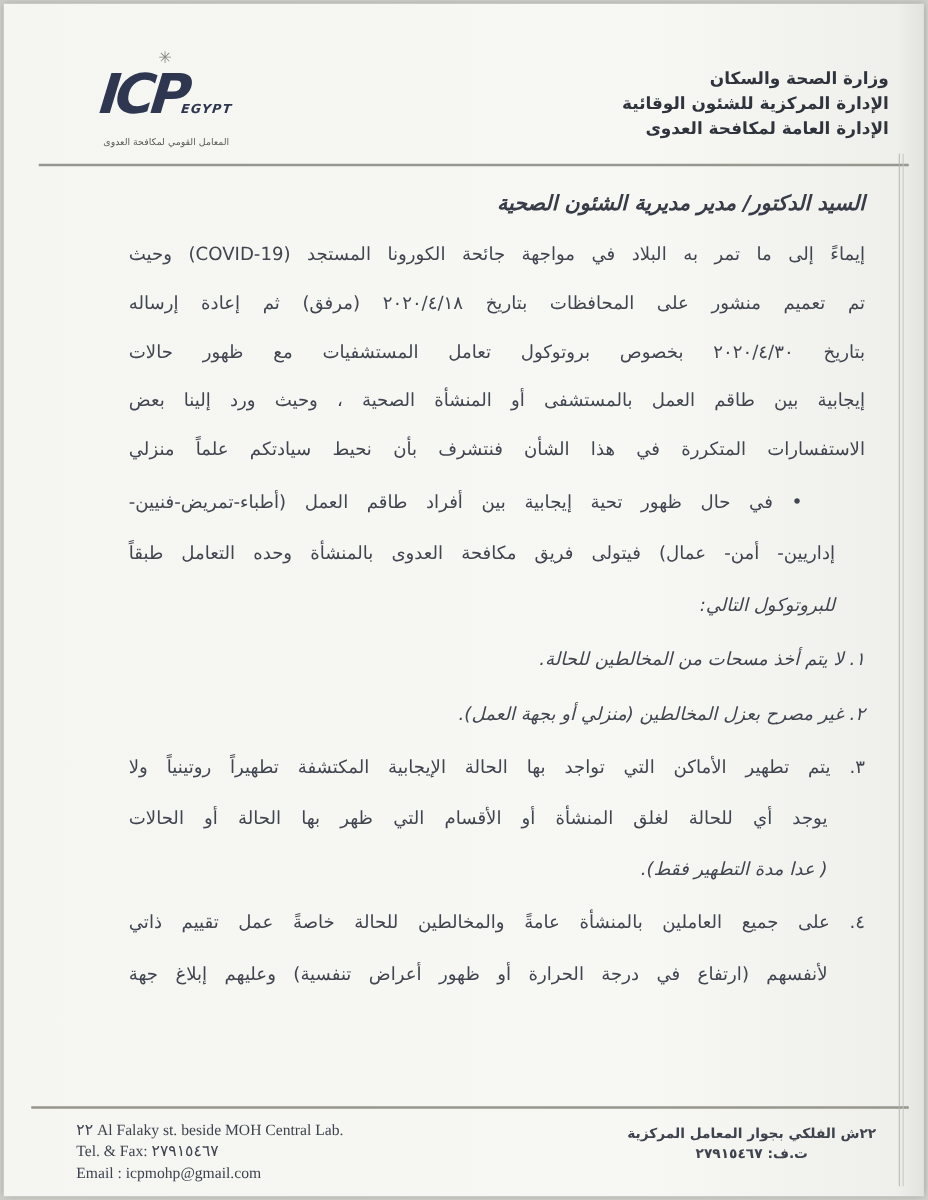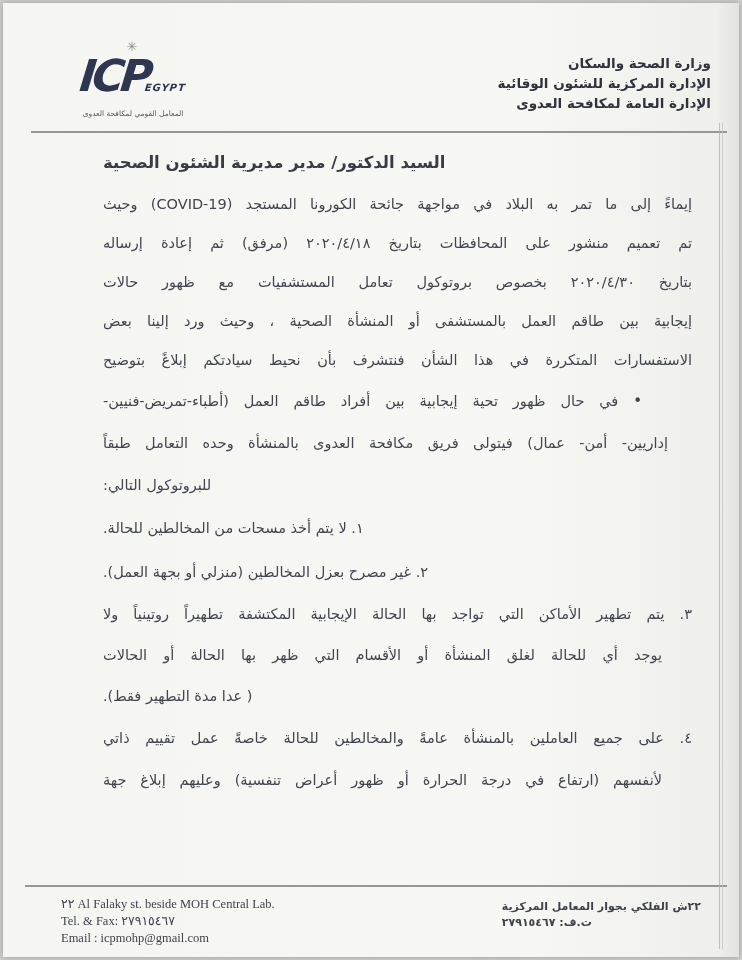--- a/index.html
+++ b/index.html
@@ -30,40 +30,40 @@
   .icp-tagline { font-size:7.5px; color:#5a5a55; margin-top:2px; letter-spacing:0; }
   .ministry { position:absolute; right:28px; top:50px; text-align:right; direction:rtl;
               font-weight:bold; font-size:13.5px; line-height:20px; color:#2f333c; }
   .rule { position:absolute; background:#97978f; height:2px; }
   .header-rule { left:28px; right:12px; top:128px; }
   .footer-rule { left:22px; right:12px; top:882px; }
   
   .content { position:absolute; top:130px; left:100px; right:47px; direction:rtl; color:#40454f; }
   .line { font-size:14.5px; height:39px; line-height:39px; white-space:nowrap; }
   .j { text-align:justify; text-align-last:justify; }
-  .r { text-align:left; }
+  .r { text-align:right;font-style:italic; }
   .title-line { font-size:16.5px; font-weight:bold; height:44px; line-height:44px; margin-top:8px; color:#373c46; }
   .greeting-line { font-size:14px; font-weight:bold; height:40px; line-height:40px; }
   .blt { height:42px; line-height:42px; }
   .blt-first { padding-right:50px; }
   .blt-cont { padding-right:24px; }
   .bullet-marker { font-size:15px; }
   .item-line { height:44px; line-height:44px; }
   .item3-line { height:41px; line-height:41px; }
   .item4-line { height:42px; line-height:42px; }
   .cont-ind { padding-right:30px; }
   .num { display:inline; }
   
   .footer-left {
     position:absolute; left:58px; top:893px;
     font-family:"Liberation Serif", serif;
     font-size:12.5px; line-height:17px; color:#3d424d;
   }
   .footer-right {
-    position:absolute; right:38px; top:896px; direction:rtl; text-align:left;
+    position:absolute; right:38px; top:896px; direction:rtl; text-align:center;
     font-size:11px; line-height:16px; color:#3d424d; font-weight:bold;
   }
 </style>
 </head>
 <body>
 
 <div class="page">
 
   <div class="logo">
     <div class="emblem">✳</div>
@@ -80,21 +80,21 @@
   <div class="rule header-rule"></div>
 
   <div class="content">
 
     <div class="title-line r">السيد الدكتور/ مدير مديرية الشئون الصحية</div>
 
     <div class="line j">إيماءً إلى ما تمر به البلاد في مواجهة جائحة الكورونا المستجد (COVID-19) وحيث</div>
     <div class="line j">تم تعميم منشور على المحافظات بتاريخ ٢٠٢٠/٤/١٨ (مرفق) ثم إعادة إرساله</div>
     <div class="line j">بتاريخ ٢٠٢٠/٤/٣٠ بخصوص بروتوكول تعامل المستشفيات مع ظهور حالات</div>
     <div class="line j">إيجابية بين طاقم العمل بالمستشفى أو المنشأة الصحية ، وحيث ورد إلينا بعض</div>
-    <div class="line j">الاستفسارات المتكررة في هذا الشأن فنتشرف بأن نحيط سيادتكم إبلاغً بتوضيح</div>
+    <div class="line j">الاستفسارات المتكررة في هذا الشأن فنتشرف بأن نحيط سيادتكم علماً منزلي</div>
 
     <div class="line j blt blt-first">
       <span class="bullet-marker">•</span>
       <span>في حال ظهور تحية إيجابية بين أفراد طاقم العمل (أطباء-تمريض-فنيين-</span>
     </div>
     <div class="line j blt blt-cont">إداريين- أمن- عمال) فيتولى فريق مكافحة العدوى بالمنشأة وحده التعامل طبقاً</div>
     <div class="line r blt blt-cont">للبروتوكول التالي:</div>
 
     <div class="line r item-line">
       <span class="num">١.</span>

